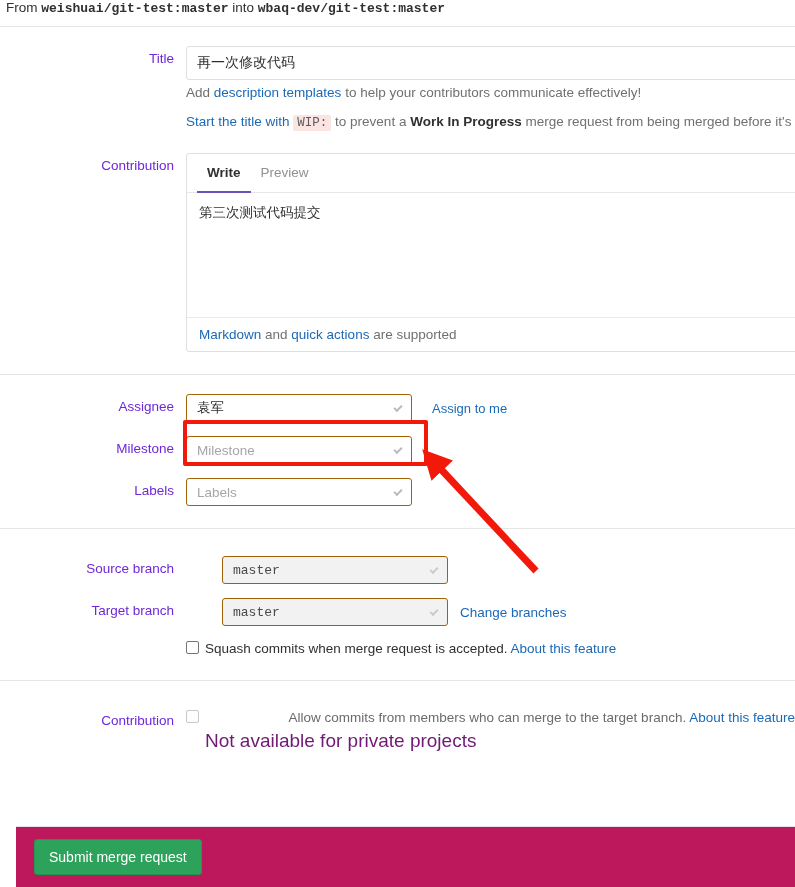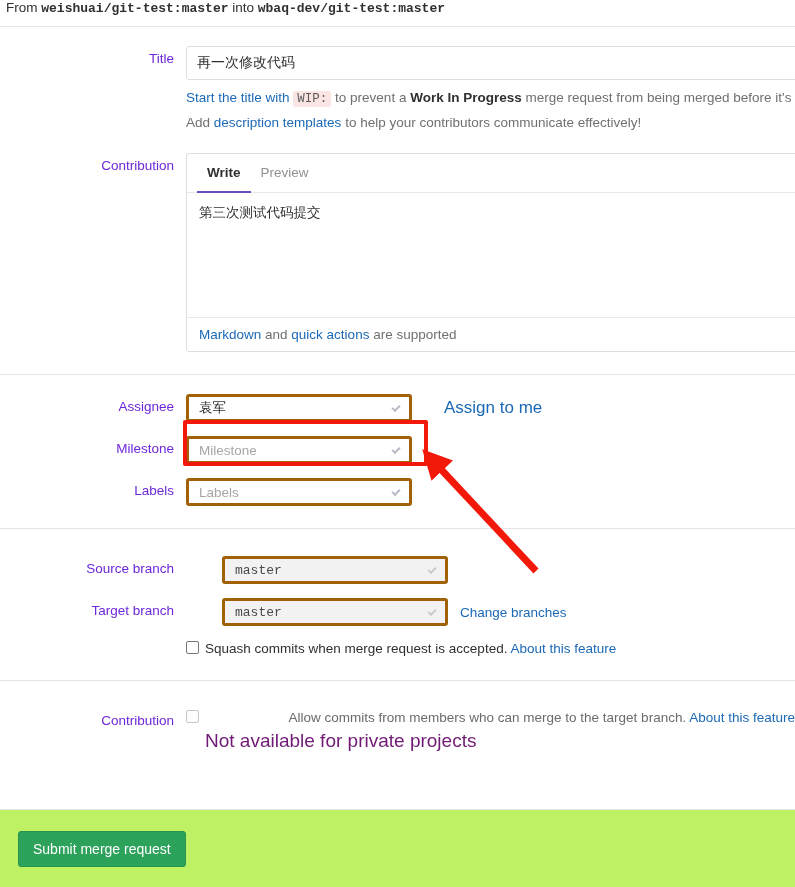--- a/index.html
+++ b/index.html
@@ -117,21 +117,21 @@
     padding: 9px 12px;
     font-size: 13.5px;
     color: #707070;
   }
 
   
   .select {
     position: relative;
     width: 226px;
     height: 28px;
-    border: 3px solid #a16207;
+    border: 1px solid #a16207;
     border-radius: 3px;
     background: #fff;
     display: flex;
     align-items: center;
     padding: 0 26px 0 10px;
     font-size: 13.5px;
     color: #303030;
     cursor: pointer;
   }
   .select.placeholder { color: #a6a6a6; }
@@ -147,21 +147,21 @@
     right: 9px; top: 50%;
     margin-top: -3px;
     width: 8px; height: 5px;
     border-left: 2px solid #b6b9c4;
     border-bottom: 2px solid #b6b9c4;
     transform: rotate(-45deg);
   }
   .select.disabled .chev { border-color: #c9cbd2; }
 
   .inline-row { display: flex; align-items: center; }
-  .assign-link { margin-left: 32px; font-size: 17px; }
+  .assign-link { margin-left: 20px; font-size: 13px; }
   .change-link { margin-left: 12px; font-size: 13.5px; }
 
   
   .cbx-row {
     display: flex;
     align-items: flex-start;
     font-size: 13.5px;
     color: #303030;
     line-height: 19px;
   }
@@ -179,23 +179,23 @@
   .sub-note {
     font-size: 19px;
     color: #701a75;
     padding: 4px 0 0 19px;
     line-height: 20px;
   }
 
   
   .footer {
     position: absolute;
-    left: 0; right: 0; bottom: 0;
-    height: 78px;
-    background: #bef264;
+    left: 16px; right: 0; bottom: 0;
+    height: 61px;
+    background: #be185d;
     border-top: 1px solid #e5e5e5;
     display: flex;
     align-items: center;
     padding-left: 18px;
   }
   .btn-submit {
     background: #2aa25a;
     background: #2ca25b;
     color: #ffffff;
     border: 1px solid #24944f;
@@ -236,31 +236,31 @@
   <div class="from-line">
     <span>From </span><span class="mono">weishuai/git-test:master</span><span> into </span><span class="mono">wbaq-dev/git-test:master</span>
   </div>
   <hr class="hr">
 
   <div class="spacer-md"></div>
   <div class="row">
     <div class="row-label">Title</div>
     <div class="row-field">
       <input class="text-input" type="text" value="再一次修改代码" style="">
+      <div class="hint second">
+        <span>Add</span>
+        <a class="link">description templates</a>
+        <span>to help your contributors communicate effectively!</span>
+      </div>
       <div class="hint">
         <a class="link">Start the title with</a>
         <span class="wip-badge">WIP:</span>
         <span>to prevent a</span>
         <span class="strong">Work In Progress</span>
         <span>merge request from being merged before it's</span>
-      </div>
-      <div class="hint second">
-        <span>Add</span>
-        <a class="link">description templates</a>
-        <span>to help your contributors communicate effectively!</span>
       </div>
     </div>
   </div>
 
   <div class="spacer-md"></div>
   <div class="row">
     <div class="row-label">Contribution</div>
     <div class="row-field">
       <div class="md-box">
         <div class="md-tabs">

